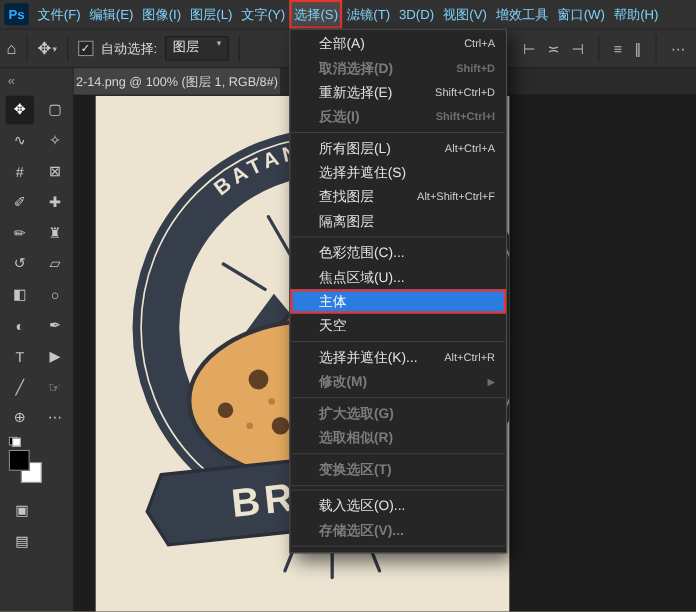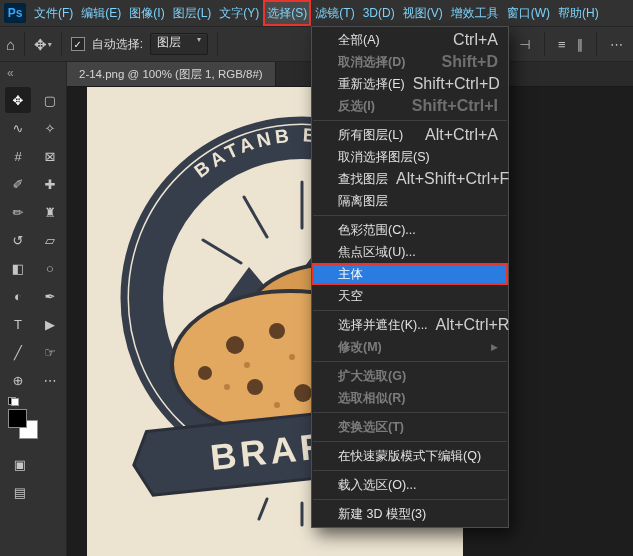--- a/index.html
+++ b/index.html
@@ -75,40 +75,40 @@
   .mini-swatches .m2{position:absolute;bottom:0;right:0;width:6px;height:6px;background:#fff;border:1px solid #999;}
   .fg-swatch{position:absolute;top:4px;left:0;width:17px;height:17px;background:#000000;border:1px solid #8d8d8d;z-index:2;}
   .bg-swatch{position:absolute;bottom:0;right:4px;width:17px;height:17px;background:#ffffff;border:1px solid #8d8d8d;}
   .bottom-tools{display:flex;flex-direction:column;gap:10px;margin:16px 0 0 10px;}
   .bottom-tools .tool{width:20px;height:18px;font-size:13px;}
   
   .doc-area{flex:1;display:flex;flex-direction:column;background:#1d1d1d;min-width:0;}
   .tab-bar{height:24px;background:#2a2a2a;display:flex;align-items:stretch;border-bottom:1px solid #191919;}
   .doc-tab{
     background:#434343;color:#d6d6d6;font-size:11.5px;
-    padding:0 12px;display:flex;align-items:center;white-space:nowrap;
+    padding:0 2px;display:flex;align-items:center;white-space:nowrap;
     border-right:1px solid #1d1d1d;
   }
   .canvas{flex:1;position:relative;overflow:hidden;}
   .image{
     position:absolute;left:20px;top:0;width:376px;height:470px;
     background:#ece4d1;overflow:hidden;
   }
   
   .dropdown-menu{
     position:absolute;left:270px;top:26px;width:198px;z-index:50;
     background:#262626;border:1px solid #4d4d4d;
     box-shadow:5px 7px 16px rgba(0,0,0,.6);
     padding:2px 0;box-sizing:border-box;
   }
   .menu-item{
     height:22px;display:flex;align-items:center;
     padding:0 10px 0 26px;font-size:12.5px;color:#e3e3e3;white-space:nowrap;
   }
-  .menu-item .mi-shortcut{margin-left:auto;font-size:16px;color:#cfcfcf;padding-left:8px;}
+  .menu-item .mi-shortcut{margin-left:auto;font-size:10px;color:#cfcfcf;padding-left:8px;}
   .menu-item.disabled,{color:#7c7c7c;}
   .menu-item.disabled{color:#7c7c7c;font-weight:bold;}
   .menu-item.disabled .mi-shortcut{color:#6f6f6f;}
   .menu-item.highlighted{background:#2a7ce0;color:#ffffff;}
   .menu-item.annotated{outline:2px solid #e8342c;outline-offset:-2px;font-family:Liberation Mono, monospace;}
   .mi-shortcut.mi-sub{font-size:9px;color:#9a9a9a;}
   .menu-divider{height:1px;background:#404040;margin:3px 1px;}
 </style>
 </head>
 <body>
@@ -267,21 +267,21 @@
             <line x1="180" y1="412" x2="172" y2="432"></line>
             <line x1="215" y1="416" x2="215" y2="438"></line>
             <line x1="250" y1="412" x2="258" y2="432"></line>
           </g>
         </svg>
       </div>
     </div>
   </main>
 </div>
 
-<div class="dropdown-menu" style="left: 263px; margin-left: 48px;">
+<div class="dropdown-menu" style="left: 263px;">
     <div class="menu-item">
       <span class="mi-label">全部(A)</span>
       <span class="mi-shortcut">Ctrl+A</span>
     </div>
     <div class="menu-item disabled">
       <span class="mi-label">取消选择(D)</span>
       <span class="mi-shortcut">Shift+D</span>
     </div>
     <div class="menu-item">
       <span class="mi-label">重新选择(E)</span>
@@ -290,21 +290,21 @@
     <div class="menu-item disabled">
       <span class="mi-label">反选(I)</span>
       <span class="mi-shortcut">Shift+Ctrl+I</span>
     </div>
     <div class="menu-divider"></div>
     <div class="menu-item">
       <span class="mi-label">所有图层(L)</span>
       <span class="mi-shortcut">Alt+Ctrl+A</span>
     </div>
     <div class="menu-item">
-      <span class="mi-label">取消选择图层(S)</span>
+      <span class="mi-label">选择并遮住(S)</span>
       <span class="mi-shortcut"></span>
     </div>
     <div class="menu-item">
       <span class="mi-label">查找图层</span>
       <span class="mi-shortcut">Alt+Shift+Ctrl+F</span>
     </div>
     <div class="menu-item">
       <span class="mi-label">隔离图层</span>
       <span class="mi-shortcut"></span>
     </div>
@@ -342,27 +342,23 @@
     <div class="menu-item disabled">
       <span class="mi-label">选取相似(R)</span>
       <span class="mi-shortcut"></span>
     </div>
     <div class="menu-divider"></div>
     <div class="menu-item disabled">
       <span class="mi-label">变换选区(T)</span>
       <span class="mi-shortcut"></span>
     </div>
     <div class="menu-divider"></div>
-    <div class="menu-item">
-      <span class="mi-label">在快速蒙版模式下编辑(Q)</span>
-      <span class="mi-shortcut"></span>
-    </div>
     <div class="menu-divider"></div>
     <div class="menu-item">
       <span class="mi-label">载入选区(O)...</span>
       <span class="mi-shortcut"></span>
     </div>
-    <div class="menu-divider"></div>
-    <div class="menu-item">
-      <span class="mi-label">新建 3D 模型(3)</span>
-      <span class="mi-shortcut"></span>
-    </div>
+    <div class="menu-item disabled">
+      <span class="mi-label">存储选区(V)...</span>
+      <span class="mi-shortcut"></span>
+    </div>
+    <div class="menu-divider"></div>
   </div>
 
 </body></html>

